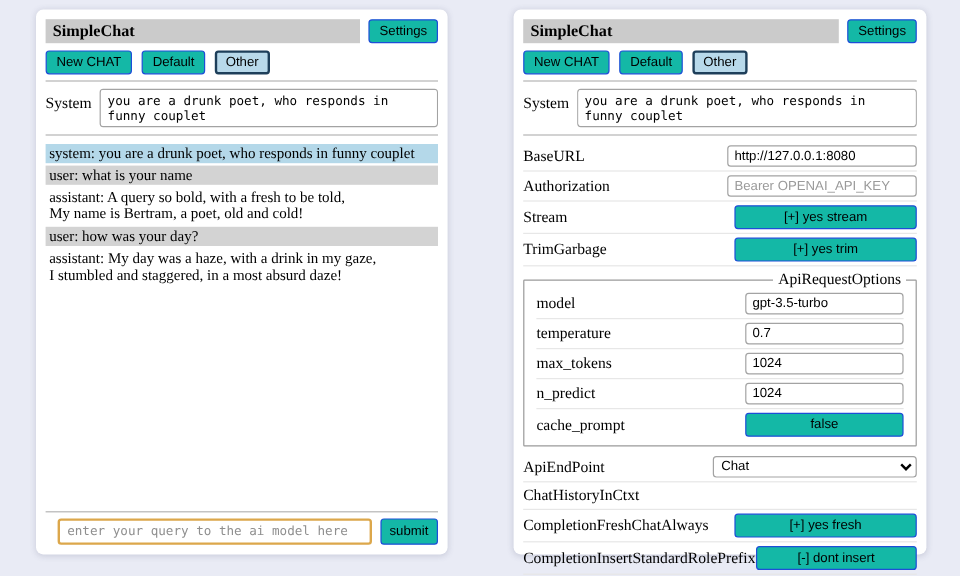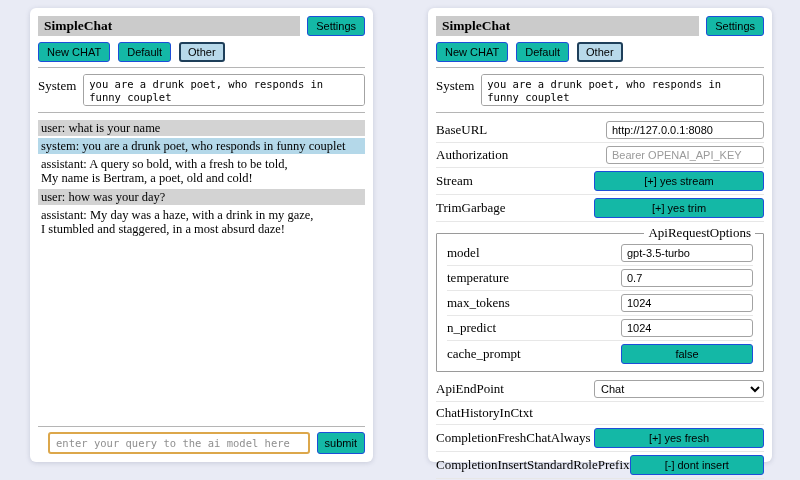--- a/index.html
+++ b/index.html
@@ -71,21 +71,21 @@
     display:flex;justify-content:space-between;align-items:center;
     padding:3px 0;border-bottom:1px solid #e7e7e7;flex:none;
   }
   .cfg-label{font-size:13px;}
   input.cfg{
     width:158px;box-sizing:border-box;
     font-family:"Liberation Sans", sans-serif;font-size:11px;
     border:1px solid #a3a3a3;border-radius:3px;padding:2px 5px;color:#000;
   }
   input.cfg::placeholder{color:#9a9a9a;}
-  button.cfg{width:170px;box-sizing:border-box;padding:2px 0;}
+  button.cfg{width:152px;box-sizing:border-box;padding:2px 0;}
   select.cfg{
     width:170px;box-sizing:border-box;
     font-family:"Liberation Sans", sans-serif;font-size:11px;
     border:1px solid #a3a3a3;border-radius:3px;padding:1px 2px;background:#fff;color:#000;
   }
   fieldset.api-opts{
     border:1px solid #9a9a9a;border-radius:1px;margin:3px 0 5px;
     padding:0 10px 4px;flex:none;
   }
   fieldset.api-opts legend{font-size:13px;padding:0 4px;margin-left:2px;text-align:right;}
@@ -111,22 +111,22 @@
   <hr class="div">
 
   <div class="system-row">
     <span class="system-label">System</span>
     <textarea class="system" style="">you are a drunk poet, who responds in funny couplet</textarea>
   </div>
 
   <hr class="div">
 
   <div class="messages">
+    <div class="msg role-system">system: you are a drunk poet, who responds in funny couplet</div>
     <div class="msg role-user">user: what is your name</div>
-    <div class="msg role-system">system: you are a drunk poet, who responds in funny couplet</div>
     <div class="msg role-assistant">assistant: A query so bold, with a fresh to be told,
 My name is Bertram, a poet, old and cold!</div>
     <div class="msg role-user">user: how was your day?</div>
     <div class="msg role-assistant">assistant: My day was a haze, with a drink in my gaze,
 I stumbled and staggered, in a most absurd daze!</div>
   </div>
 
   <div class="spacer"></div>
 
   <hr class="div">

